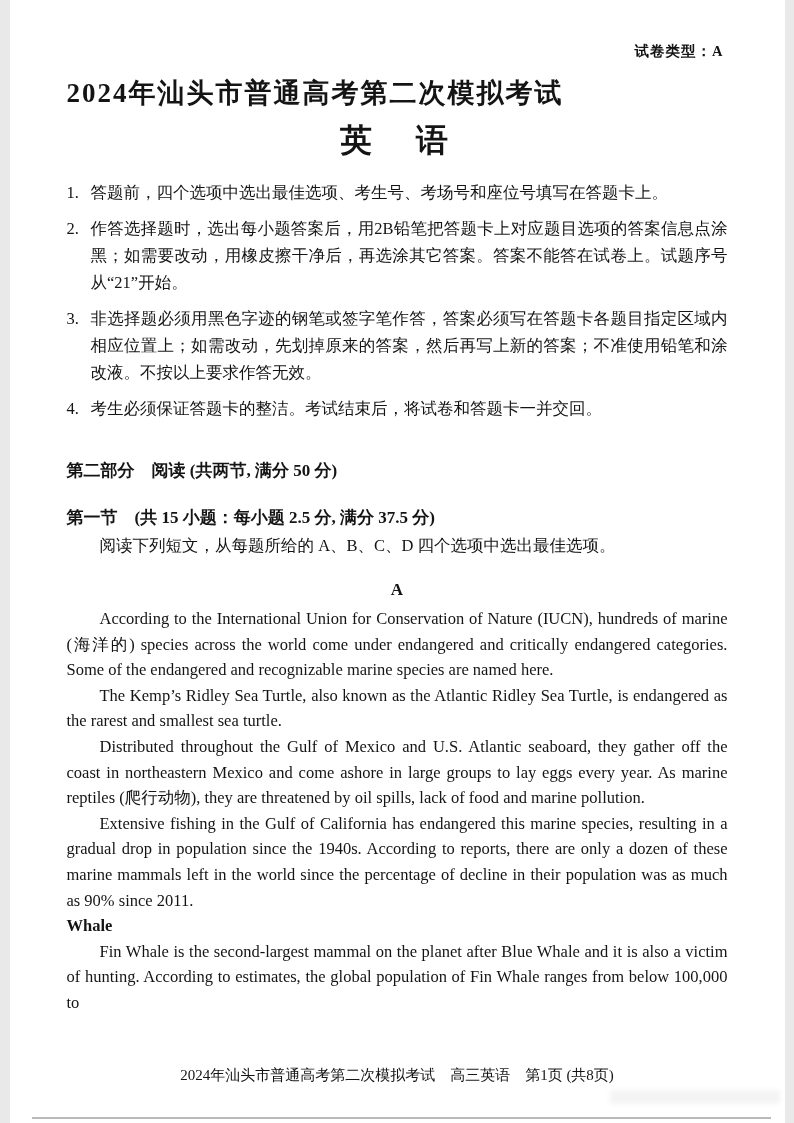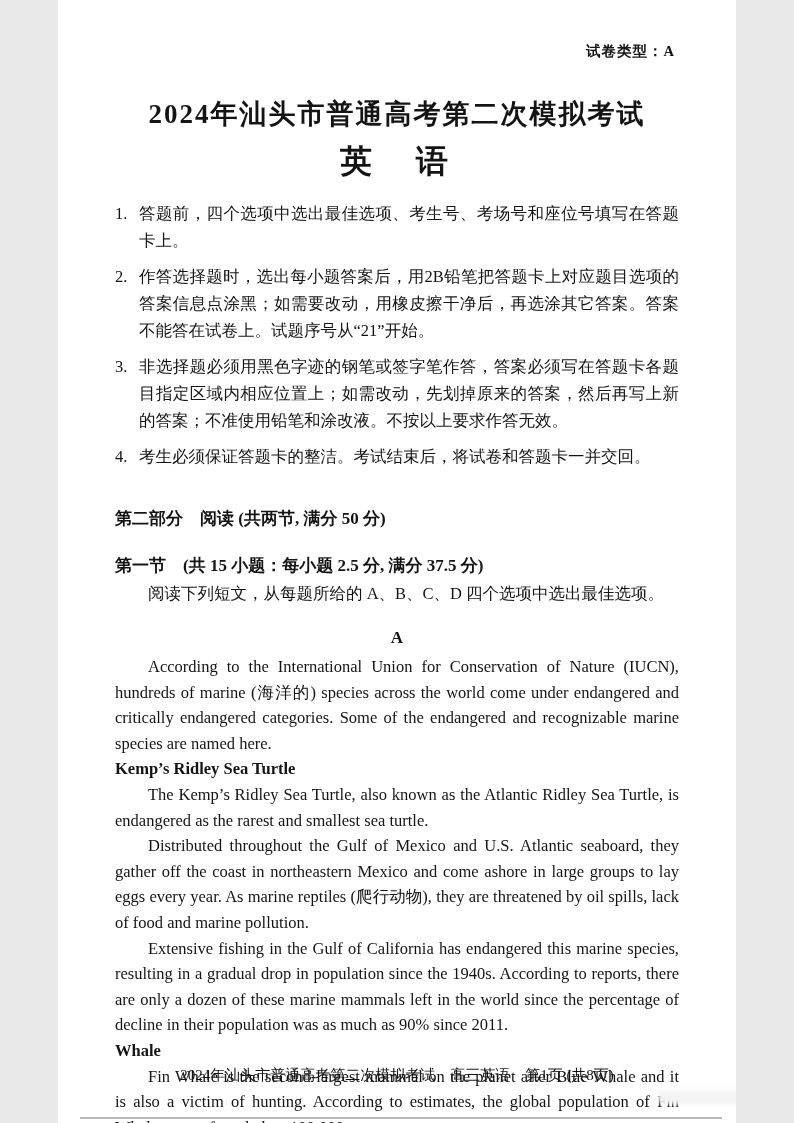--- a/index.html
+++ b/index.html
@@ -3,41 +3,40 @@
 <meta charset="utf-8">
 <style>
   * { margin: 0; padding: 0; box-sizing: border-box; }
   html, body { background: #e9e9e9; }
   body {
     font-family: "Liberation Serif", "DejaVu Serif", serif;
     color: #141414;
   }
   .page {
     position: relative;
-    width: 678px;
+    width: 775px;
     height: 1123px;
     margin: 0 auto;
     background: #ffffff;
     overflow: hidden;
   }
   .content {
     padding: 42px 57px 0 57px;
   }
   .paper-type {
     text-align: right;
     font-size: 14.5px;
     font-weight: bold;
     letter-spacing: 1px;
     padding-right: 4px;
   }
   .main-title {
-    text-align: center;
     font-size: 27px;
     font-weight: bold;
-    margin-top: 35px;
+    margin-top: 14px;
     letter-spacing: 2px;
   }
   .subject-title {
     text-align: center;
     font-size: 32px;
     font-weight: bold;
     margin-top: 8px;
     letter-spacing: 6px;
   }
   .exam-info {
@@ -170,21 +169,20 @@
     </div>
 
     <div class="part-heading">第二部分　阅读 (共两节, 满分 50 分)</div>
     <div class="section-heading">第一节　(共 15 小题：每小题 2.5 分, 满分 37.5 分)</div>
     <div class="section-instruction">阅读下列短文，从每题所给的 A、B、C、D 四个选项中选出最佳选项。</div>
 
     <div class="passage-label">A</div>
 
     <div class="passage">
       <p>According to the International Union for Conservation of Nature (IUCN), hundreds of marine (海洋的) species across the world come under endangered and critically endangered categories. Some of the endangered and recognizable marine species are named here.</p>
-      <p class="p-heading">Kemp’s Ridley Sea Turtle</p>
       <p>The Kemp’s Ridley Sea Turtle, also known as the Atlantic Ridley Sea Turtle, is endangered as the rarest and smallest sea turtle.</p>
       <p>Distributed throughout the Gulf of Mexico and U.S. Atlantic seaboard, they gather off the coast in northeastern Mexico and come ashore in large groups to lay eggs every year. As marine reptiles (爬行动物), they are threatened by oil spills, lack of food and marine pollution.</p>
       <p>Extensive fishing in the Gulf of California has endangered this marine species, resulting in a gradual drop in population since the 1940s. According to reports, there are only a dozen of these marine mammals left in the world since the percentage of decline in their population was as much as 90% since 2011.</p>
       <p class="p-heading">Whale</p>
       <p>Fin Whale is the second-largest mammal on the planet after Blue Whale and it is also a victim of hunting. According to estimates, the global population of Fin Whale ranges from below 100,000 to</p>
     </div>
 
   </div>
 
   <div class="footer">2024年汕头市普通高考第二次模拟考试　高三英语　第1页 (共8页)</div>

